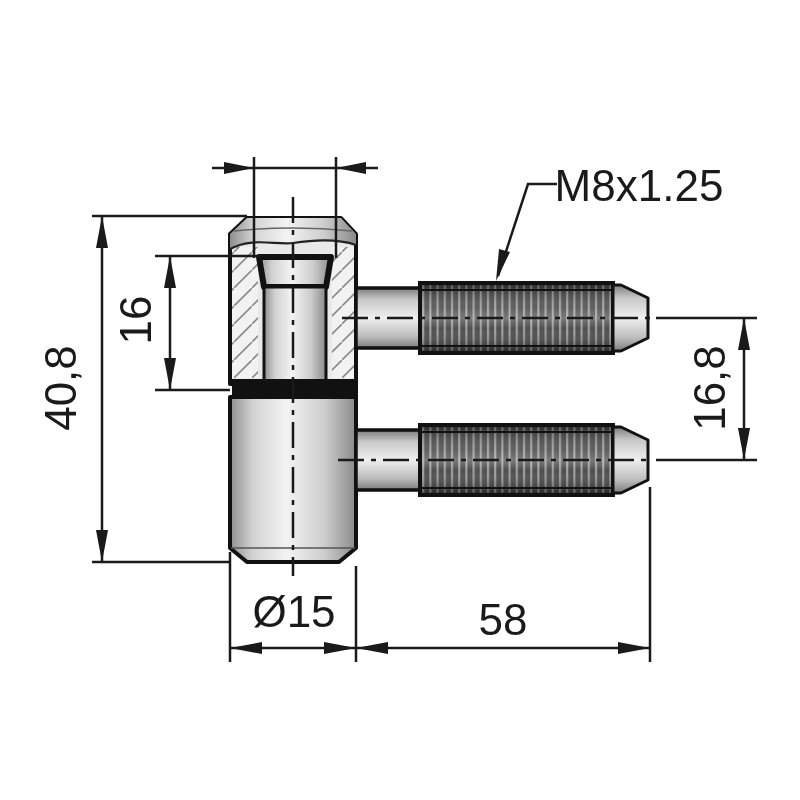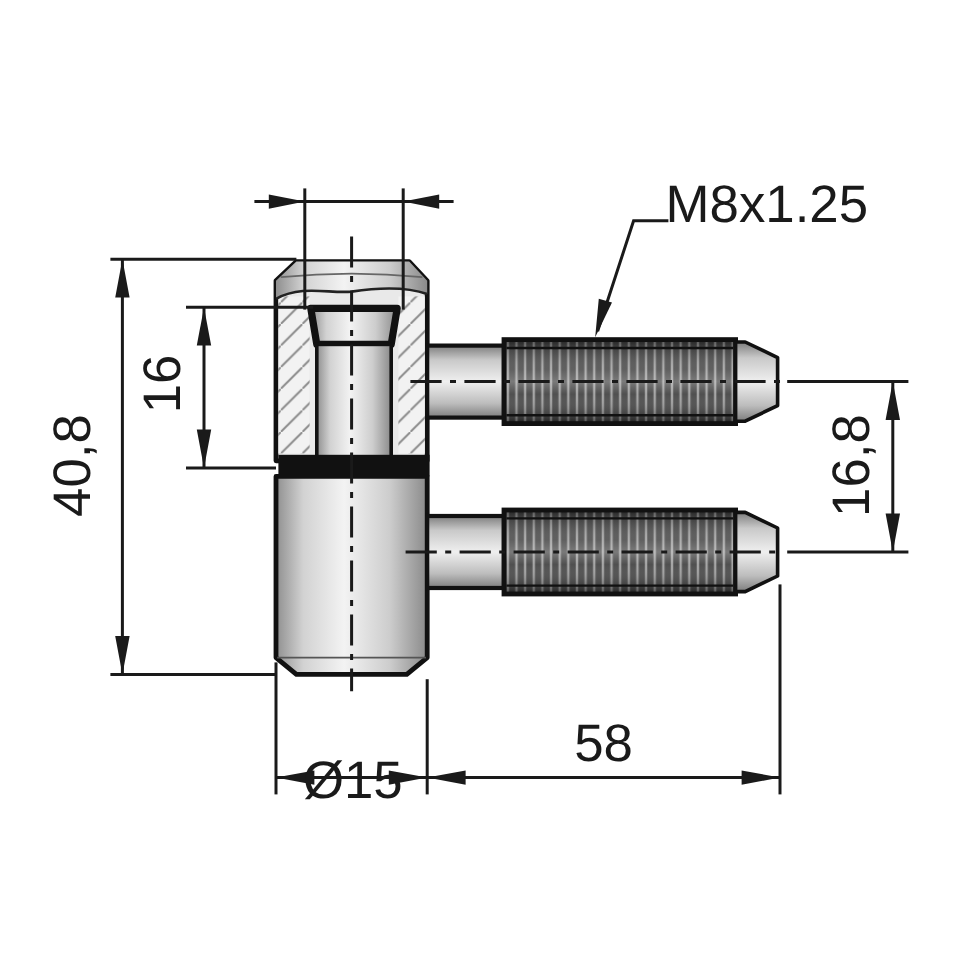--- a/index.html
+++ b/index.html
@@ -159,24 +159,24 @@
       <polygon points="650,648 618,642 618,654" stroke="none"></polygon>
     </g>
 
     <g stroke="#1a1a1a" stroke-width="2.5" fill="none">
       <polyline points="557,184 528,184 498,276"></polyline>
       <polygon points="496,281 510,252 499,249" fill="#1a1a1a" stroke="none"></polygon>
     </g>
   </svg>
 
 
-  <div class="dim-label" style="left:639px;top:171px;text-align:center;">M8x1.25</div>
+  <div class="dim-label" style="left:639px;top:186px;text-align:center;">M8x1.25</div>
 
   <div class="dim-label rot" style="left:136px;top:320px;">16</div>
 
   <div class="dim-label rot" style="left:61px;top:388px;">40,8</div>
 
   <div class="dim-label rot" style="left:710px;top:388px;">16,8</div>
 
-  <div class="dim-label" style="left:294px;top:612px;margin-top:39px;">Ø15</div>
+  <div class="dim-label" style="left:294px;top:612px;">Ø15</div>
 
   <div class="dim-label" style="left:503px;top:620px;">58</div>
 </div>
 
 </body></html>

